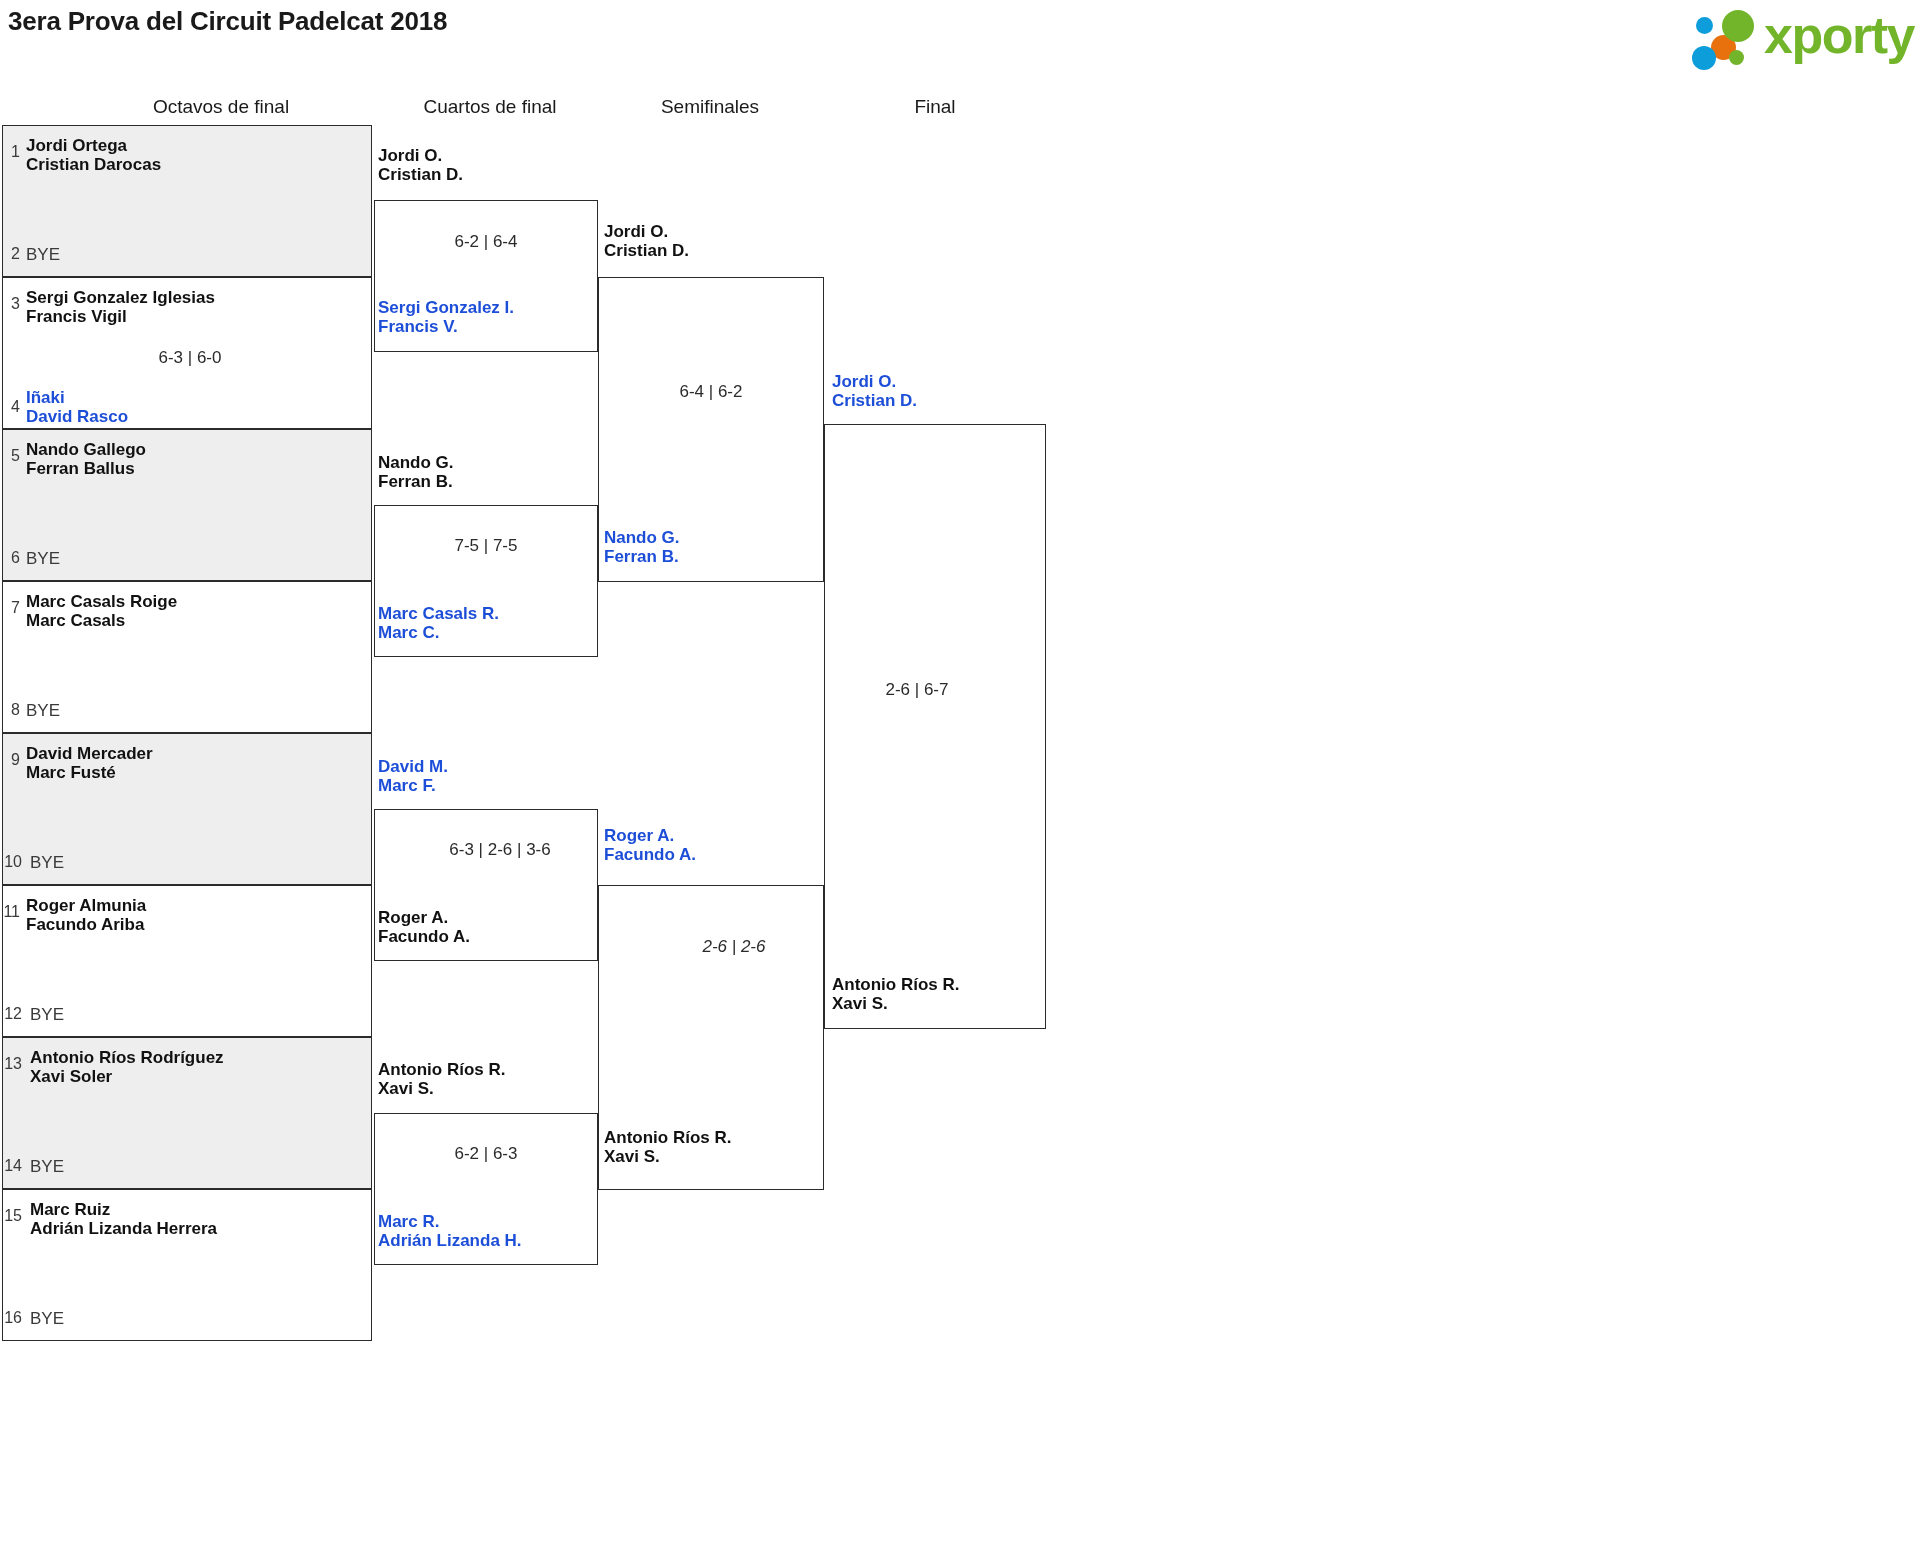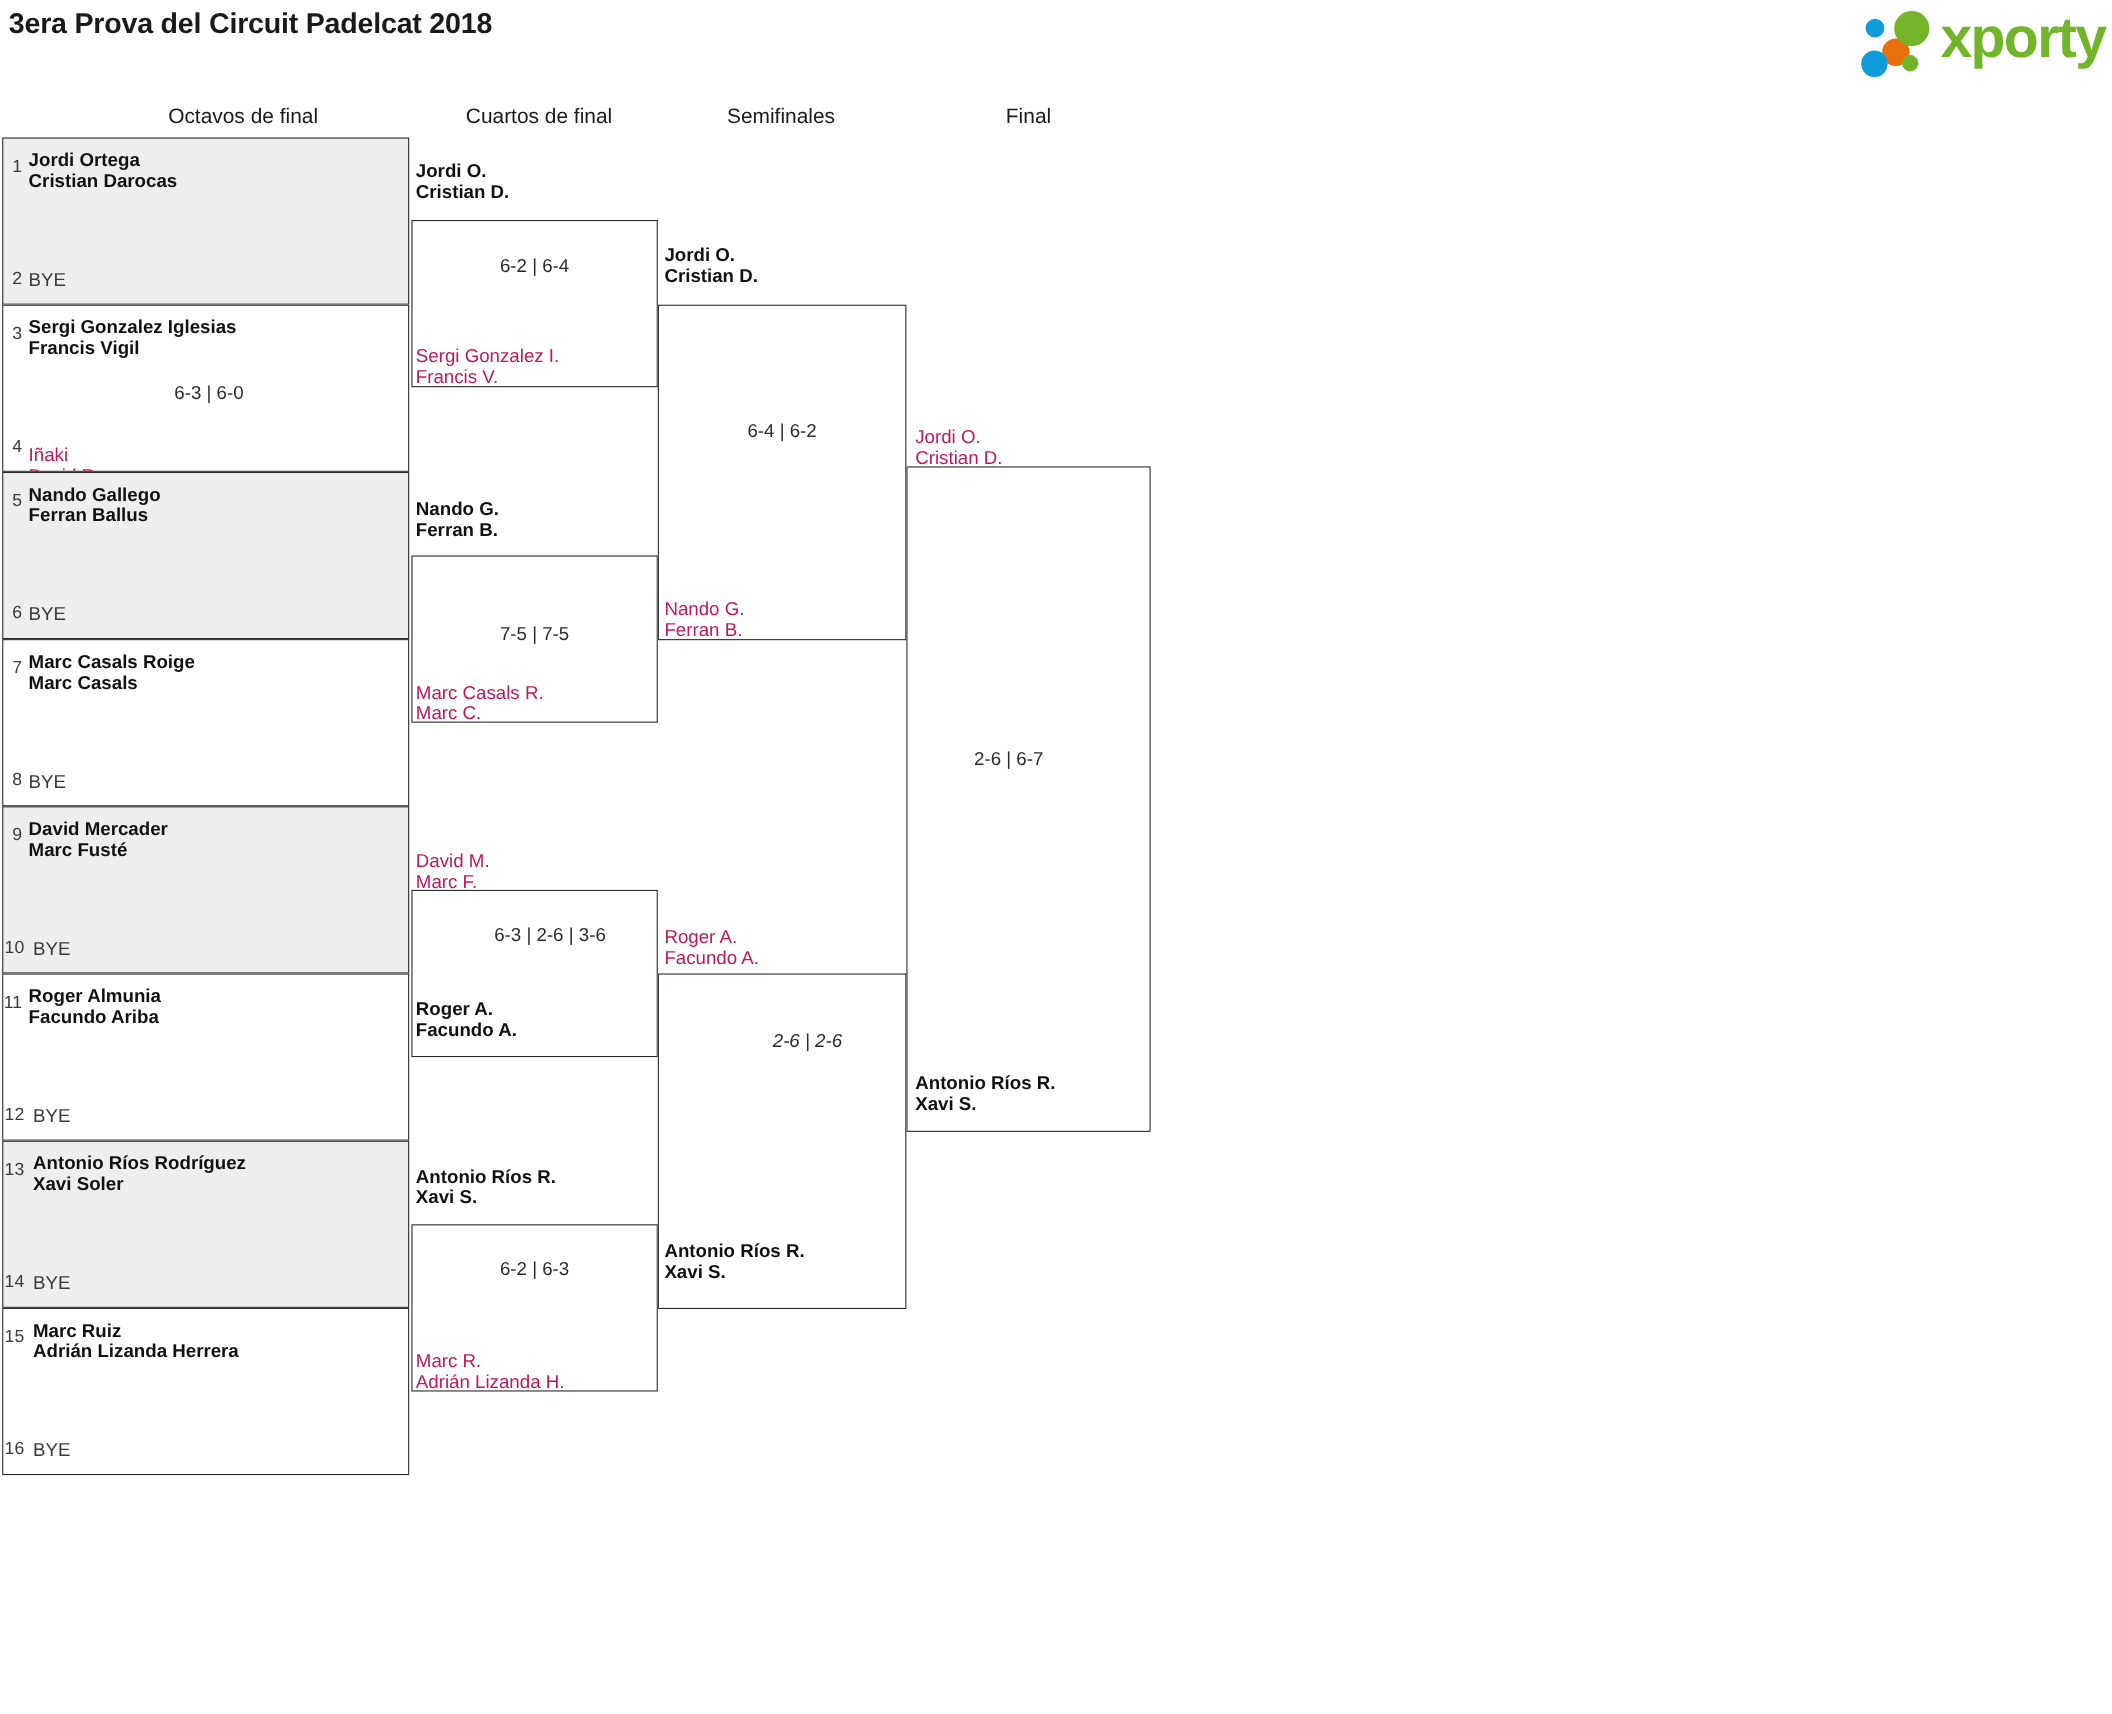--- a/index.html
+++ b/index.html
@@ -58,21 +58,21 @@
     font-size: 16px; color: #3a3a3a;
     text-align: right; width: 20px;
   }
   .team {
     position: absolute;
     font-size: 17px; line-height: 19px;
     white-space: nowrap;
   }
   .team .ln { display: block; }
   .team.win { font-weight: bold; color: #111111; }
-  .team.lose { font-weight: normal; color: #be185d; margin-top: 16px; }
+  .team.lose { font-weight: bold; color: #1d4ed8; }
   .bye {
     position: absolute;
     font-size: 17px; color: #3a3a3a; white-space: nowrap;
   }
   .score {
     position: absolute;
     font-size: 17px; color: #2b2b2b;
     text-align: center; white-space: nowrap;
   }
 </style>
@@ -184,21 +184,21 @@
   <div class="team lose" style="left:378px; top:298px;">
     <span class="ln">Sergi Gonzalez I.</span>
     <span class="ln">Francis V.</span>
   </div>
 
   <div class="team win" style="left:378px; top:453px;">
     <span class="ln">Nando G.</span>
     <span class="ln">Ferran B.</span>
   </div>
   <div class="obox" style="left:374px; top:505px; width:224px; height:152px;"></div>
-  <div class="score" style="left:374px; top:536px; width:224px;margin-top:31px;">7-5 | 7-5</div>
+  <div class="score" style="left:374px; top:536px; width:224px;">7-5 | 7-5</div>
   <div class="team lose" style="left:378px; top:604px;">
     <span class="ln">Marc Casals R.</span>
     <span class="ln">Marc C.</span>
   </div>
 
   <div class="team lose" style="left:378px; top:757px;">
     <span class="ln">David M.</span>
     <span class="ln">Marc F.</span>
   </div>
   <div class="obox" style="left:374px; top:809px; width:224px; height:152px;"></div>

